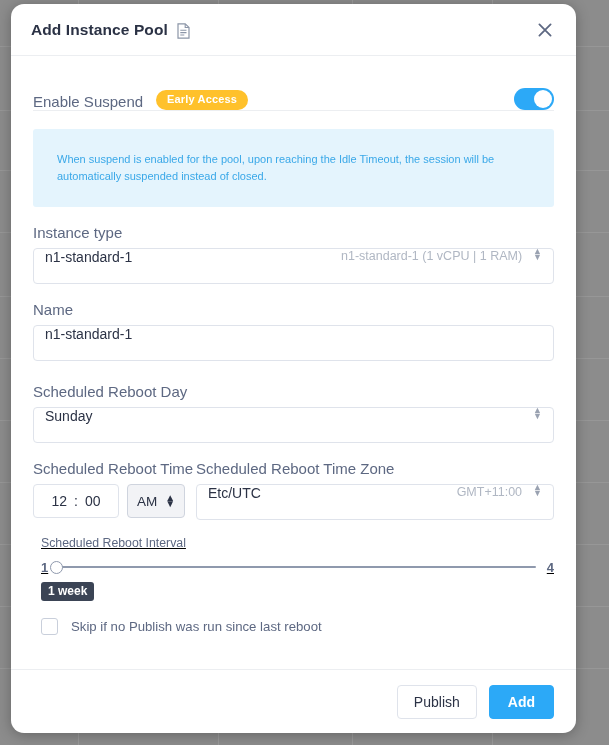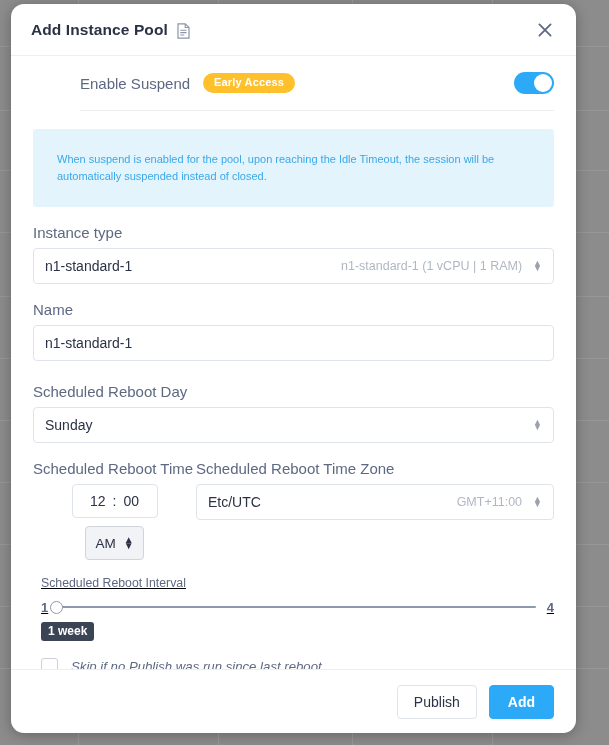--- a/index.html
+++ b/index.html
@@ -88,23 +88,22 @@
     flex: 1 1 auto;
     padding: 0 22px;
     box-sizing: border-box;
     overflow: hidden;
   }
 
   
   .suspend-row {
     height: 54px;
     display: flex;
-    align-items: center;
+    align-items: flex-end;
     border-bottom: 1px solid #eceef1;
-    margin-left: 47px;
   }
   .suspend-label {
     font-size: 15px;
     color: #5d6882;
   }
   .badge {
     margin-left: 13px;
     background: #ffc12b;
     color: #ffffff;
     font-size: 11px;
@@ -156,21 +155,21 @@
     color: #5d6882;
     margin-bottom: 7px;
     display: block;
   }
   .control {
     height: 36px;
     border: 1px solid #dfe3eb;
     border-radius: 4px;
     background: #ffffff;
     display: flex;
-    align-items: center;
+    align-items: flex-start;
     padding: 0 11px;
     box-sizing: border-box;
     font-size: 14px;
     color: #2b3245;
   }
   .control .value { flex: 0 0 auto; }
   .control .grow { flex: 1 1 auto; }
   .control .hint {
     color: #b0b7c3;
     font-size: 12.5px;
@@ -192,21 +191,21 @@
 
   
   .row2 {
     display: flex;
     margin-top: 17px;
     gap: 0;
   }
   .col-time { width: 163px; flex: 0 0 163px; }
   .col-tz { flex: 1 1 auto; }
 
-  .time-wrap { display: flex; align-items: center; gap: 8px; flex-direction: column; }
+  .time-wrap { display: flex; align-items: center; gap: 8px; }
   .time-box {
     width: 86px;
     height: 34px;
     border: 1px solid #dfe3eb;
     border-radius: 4px;
     display: flex;
     align-items: center;
     justify-content: center;
     gap: 7px;
     font-size: 14px;
@@ -289,21 +288,20 @@
     padding: 3px 7px 4px 7px;
     line-height: 1;
   }
 
   
   .checkbox-row {
     display: flex;
     align-items: center;
     margin-top: 17px;
     padding-left: 8px;
-    font-style: italic;
   }
   .checkbox {
     width: 17px;
     height: 17px;
     border: 1px solid #c9cfdb;
     border-radius: 3px;
     background: #fff;
     box-sizing: border-box;
     cursor: pointer;
     flex: 0 0 17px;

